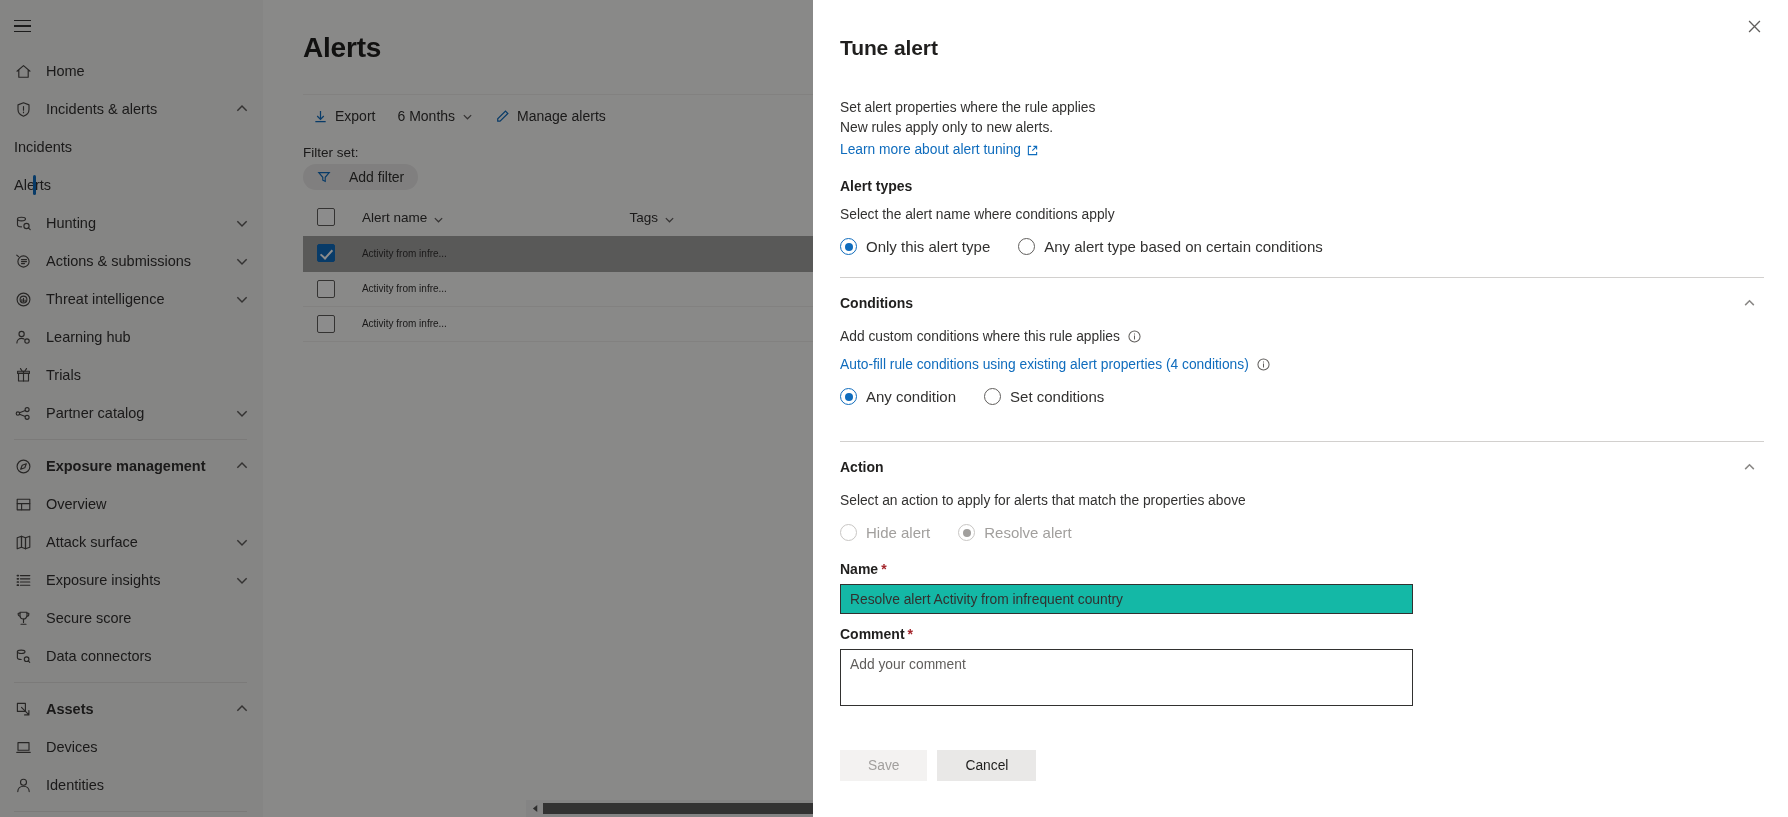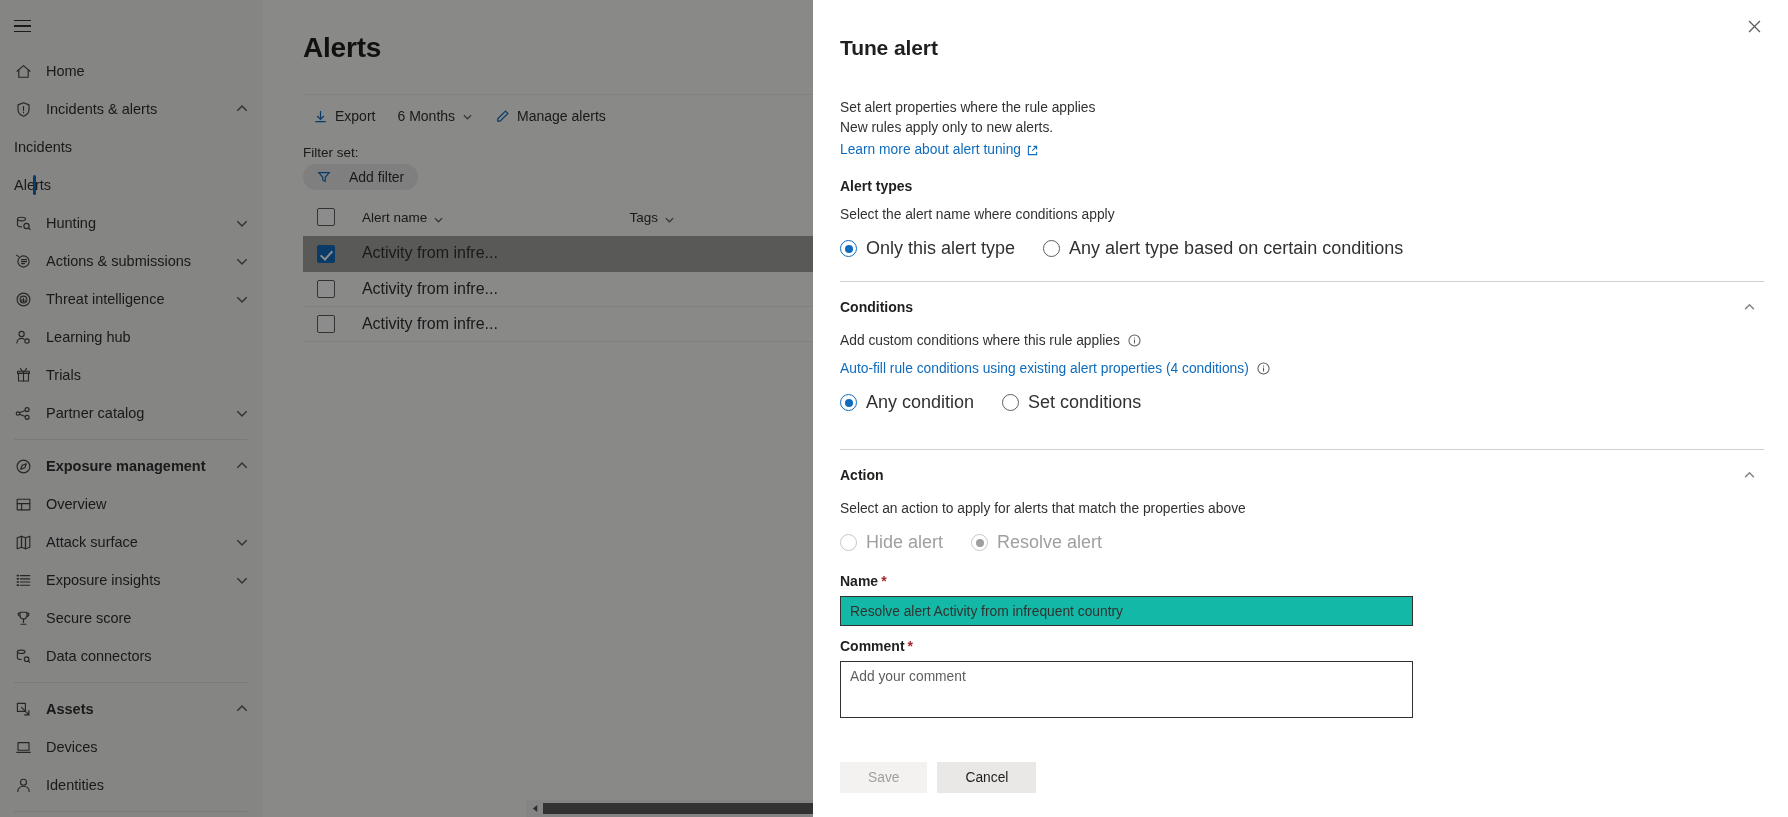--- a/index.html
+++ b/index.html
@@ -78,21 +78,21 @@
   .pill svg { width: 14px; height: 14px; color: #0f6cbd; }
 
   table.alerts { width: 1250px; border-collapse: collapse; margin-left: 40px; margin-top: 12px; }
   table.alerts th {
     text-align: left; font-weight: 400; font-size: 13.5px; color: #323130;
     padding: 6px 0 10px 0; white-space: nowrap;
   }
   table.alerts th .thwrap { display: inline-flex; align-items: flex-end; gap: 6px; }
   table.alerts th svg.cv { width: 11px; height: 11px; color: #605e5c; }
   table.alerts td {
-    font-size: 16px; color: #323130; padding: 0; height: 35px;
+    font-size: 10px; color: #323130; padding: 0; height: 35px;
     border-bottom: 1px solid #edebe9; white-space: nowrap;
   }
   table.alerts tr.sel td { background: #a3a2a1; border-bottom: 1px solid #a3a2a1; }
   .cb {
     width: 18px; height: 18px; border: 1px solid #605e5c; border-radius: 2px;
     background: #fff; display: inline-block; vertical-align: middle; cursor: pointer;
   }
   .cb.on { background: #0f6cbd; border-color: #0f6cbd; position: relative; }
   .cb.on::after {
     content: ""; position: absolute; left: 5px; top: 2px; width: 5px; height: 10px;
@@ -156,21 +156,21 @@
     width: 26px; height: 26px; display: flex; align-items: center; justify-content: center;
     cursor: pointer; margin-right: 2px;
   }
   .collapse-btn svg { width: 13px; height: 13px; color: #8a8886; }
 
   .hint { font-size: 13.8px; color: #323130; margin-top: 13px; display: flex; align-items: center; gap: 8px; }
   .info-ico { width: 13px; height: 13px; color: #605e5c; flex: 0 0 13px; cursor: pointer; }
   .info-ico svg { width: 13px; height: 13px; display: block; }
 
   .radio-row { display: flex; align-items: center; gap: 28px; margin-top: 16px; }
-  .radio { display: inline-flex; align-items: center; gap: 9px; font-size: 18px; color: #323130; cursor: pointer; }
+  .radio { display: inline-flex; align-items: center; gap: 9px; font-size: 15px; color: #323130; cursor: pointer; }
   .radio .rb {
     width: 17px; height: 17px; border-radius: 50%; border: 1px solid #605e5c;
     display: inline-block; position: relative; background: #fff; flex: 0 0 17px;
   }
   .radio .rb.on { border-color: #0f6cbd; border-width: 1px; }
   .radio .rb.on::after {
     content: ""; position: absolute; left: 3.5px; top: 3.5px; width: 8px; height: 8px;
     border-radius: 50%; background: #0f6cbd;
   }
   .radio.disabled { color: #a19f9d; cursor: default; }

